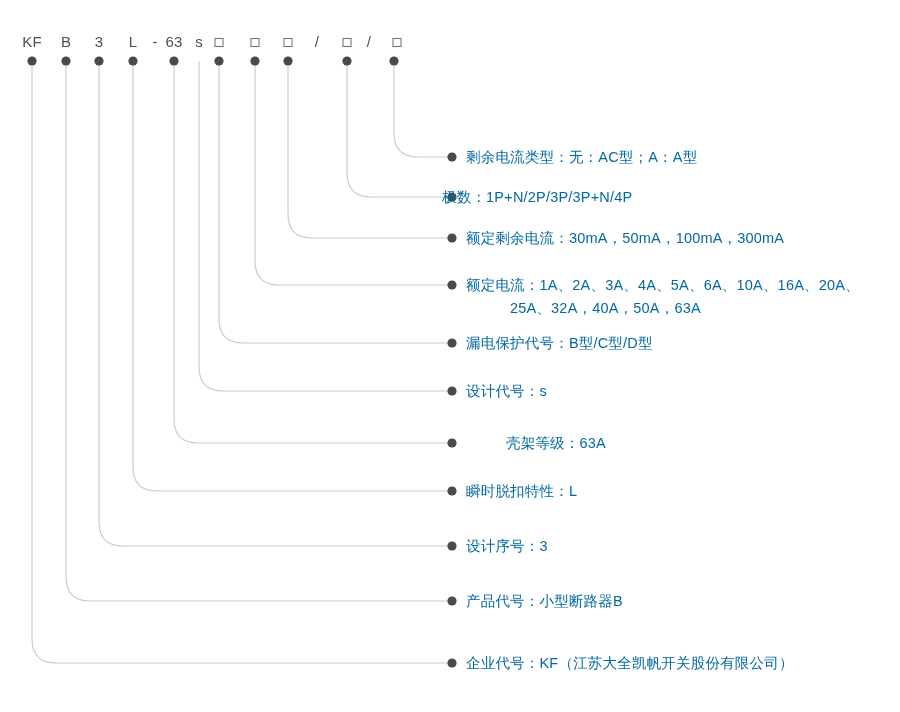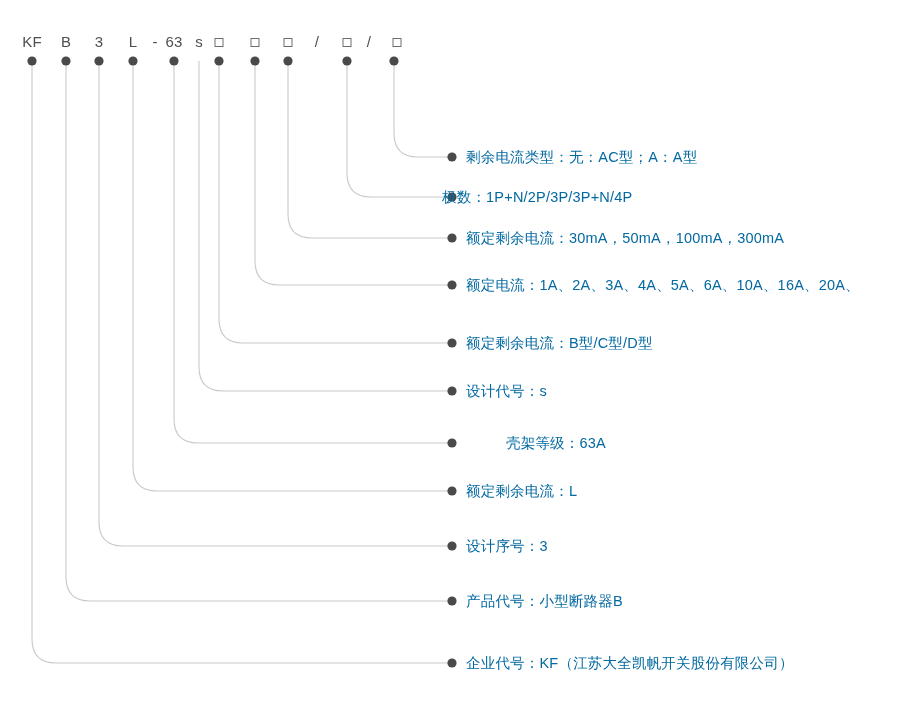--- a/index.html
+++ b/index.html
@@ -112,23 +112,23 @@
       <div class="code-char" style="left: 317px; top: 34px;">/</div>
       <div class="code-char" style="left: 347px; top: 34px;"><span class="sq-glyph"></span></div>
       <div class="code-char" style="left: 369px; top: 34px;">/</div>
       <div class="code-char" style="left: 397px; top: 34px;"><span class="sq-glyph"></span></div>
     </div>
 
   <div id="labels">
       <div class="label" style="left: 466px; top: 146px;"><span>剩余电流类型：无：AC型；A：A型</span></div>
       <div class="label" style="left: 442px; top: 186px;"><span>极数：1P+N/2P/3P/3P+N/4P</span></div>
       <div class="label" style="left: 466px; top: 227px;"><span>额定剩余电流：30mA，50mA，100mA，300mA</span></div>
-      <div class="label" style="left: 466px; top: 274px;"><span>额定电流：1A、2A、3A、4A、5A、6A、10A、16A、20A、</span></div>
-      <div class="label" style="left: 466px; top: 332px;"><span>额定剩余电流：B型/C型/D型</span></div>
+      <div class="label" style="left: 466px; top: 274px;"><span>额定电流：1A、2A、3A、4A、5A、6A、10A、16A、20A、</span><span class="cont">25A、32A，40A，50A，63A</span></div>
+      <div class="label" style="left: 466px; top: 332px;"><span>漏电保护代号：B型/C型/D型</span></div>
       <div class="label" style="left: 466px; top: 380px;"><span>设计代号：s</span></div>
       <div class="label" style="left: 466px; top: 432px; margin-left: 40px;"><span>壳架等级：63A</span></div>
-      <div class="label" style="left: 466px; top: 480px;"><span>额定剩余电流：L</span></div>
+      <div class="label" style="left: 466px; top: 480px;"><span>瞬时脱扣特性：L</span></div>
       <div class="label" style="left: 466px; top: 535px;"><span>设计序号：3</span></div>
       <div class="label" style="left: 466px; top: 590px;"><span>产品代号：小型断路器B</span></div>
       <div class="label" style="left: 466px; top: 652px;"><span>企业代号：KF（江苏大全凯帆开关股份有限公司）</span></div>
     </div>
 
 </div>
 
 </body></html>

